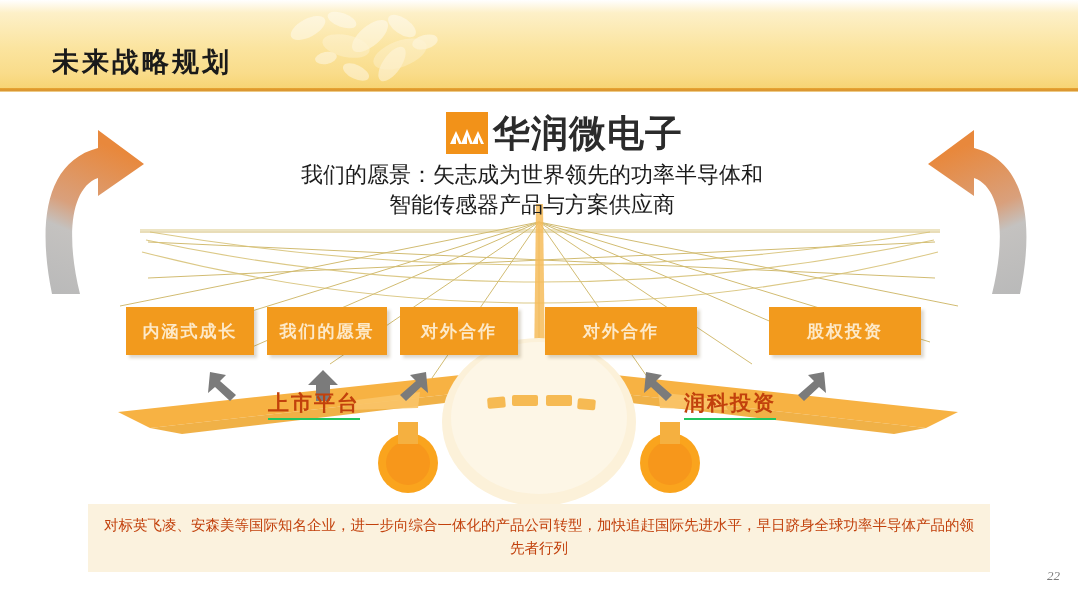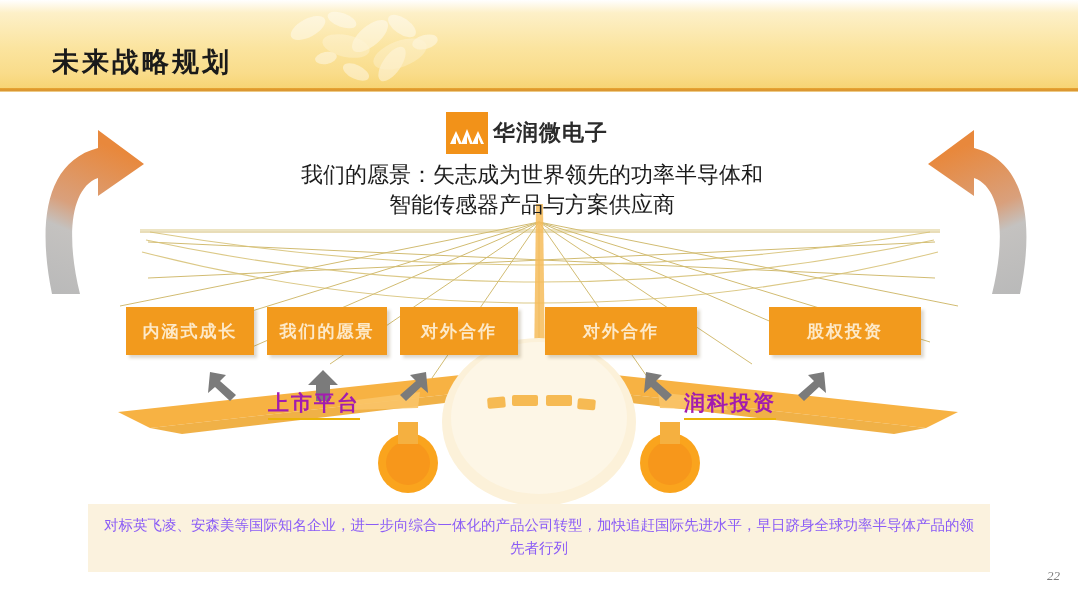--- a/index.html
+++ b/index.html
@@ -75,21 +75,21 @@
     align-items: center;
     gap: 5px;
   }
   .logo-mark {
     width: 42px; height: 42px;
     background: #f29219;
     position: relative;
     flex: 0 0 auto;
   }
   .logo-text {
-    font-size: 22px;
+    font-size: 37px;
     font-weight: bold;
     color: #2b2b2b;
     letter-spacing: 1px;
     font-family: "DejaVu Sans", "Liberation Sans", sans-serif;
     line-height: 1;
   }
 
   
   .vision {
     position: absolute;
@@ -139,38 +139,38 @@
   .box-5 { left: 745px;  top: 215px; width: 152px; margin-left: 24px; }
 
   
   .uparrow { position: absolute; width: 34px; height: 34px; }
 
   
   .label-underline {
     position: absolute;
     font-size: 21px;
     font-weight: bold;
-    color: #a21caf;
+    color: #c2410c;
     letter-spacing: 2px;
-    border-bottom: 2px solid #eab308;
+    border-bottom: 2px solid #22c55e;
     padding-bottom: 1px;
     font-family: "DejaVu Sans", "Liberation Sans", sans-serif;
   }
   .label-sp  { left: 268px; top: 297px; }
   .label-rk  { left: 684px; top: 297px; }
 
   
   .caption {
     position: absolute;
     left: 88px; top: 412px;
     width: 902px;
     padding: 10px 14px 12px;
     box-sizing: border-box;
     background: #fbf2de;
-    color: #8b5cf6;
+    color: #c2410c;
     font-size: 14.5px;
     line-height: 1.6;
     text-align: center;
     font-family: "DejaVu Sans", "Liberation Sans", sans-serif;
   }
 
   
   .page-number {
     position: absolute;
     right: 18px; bottom: 10px;

